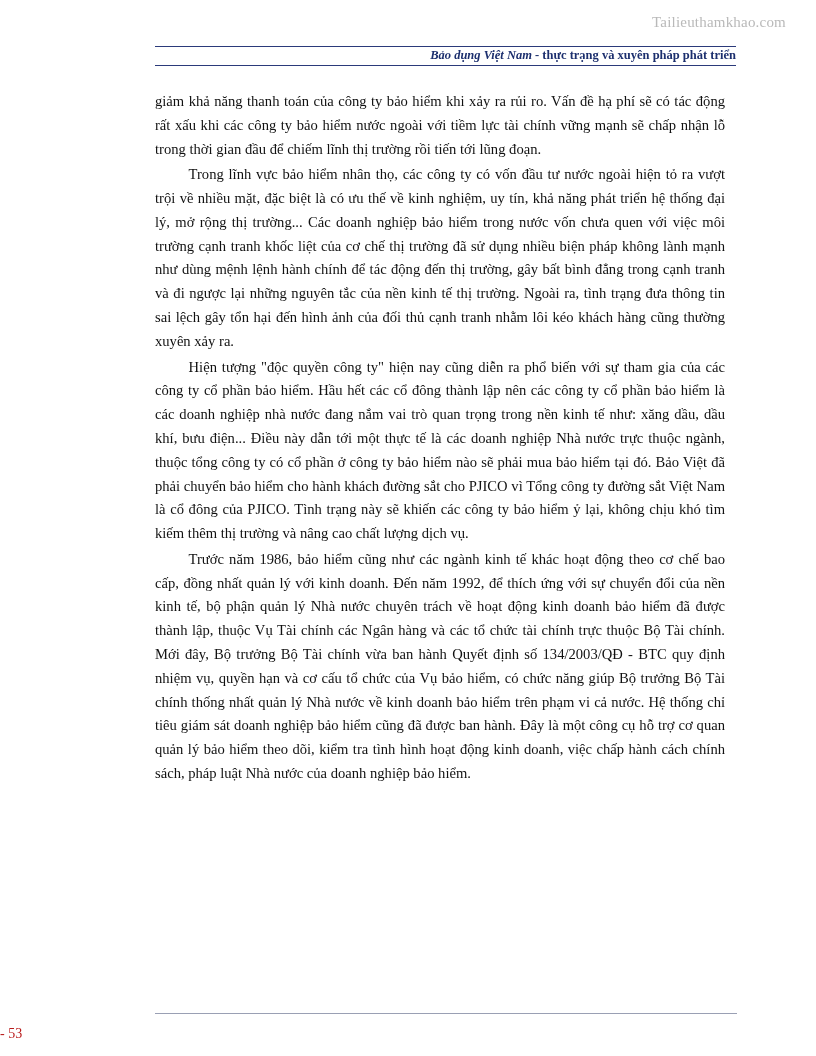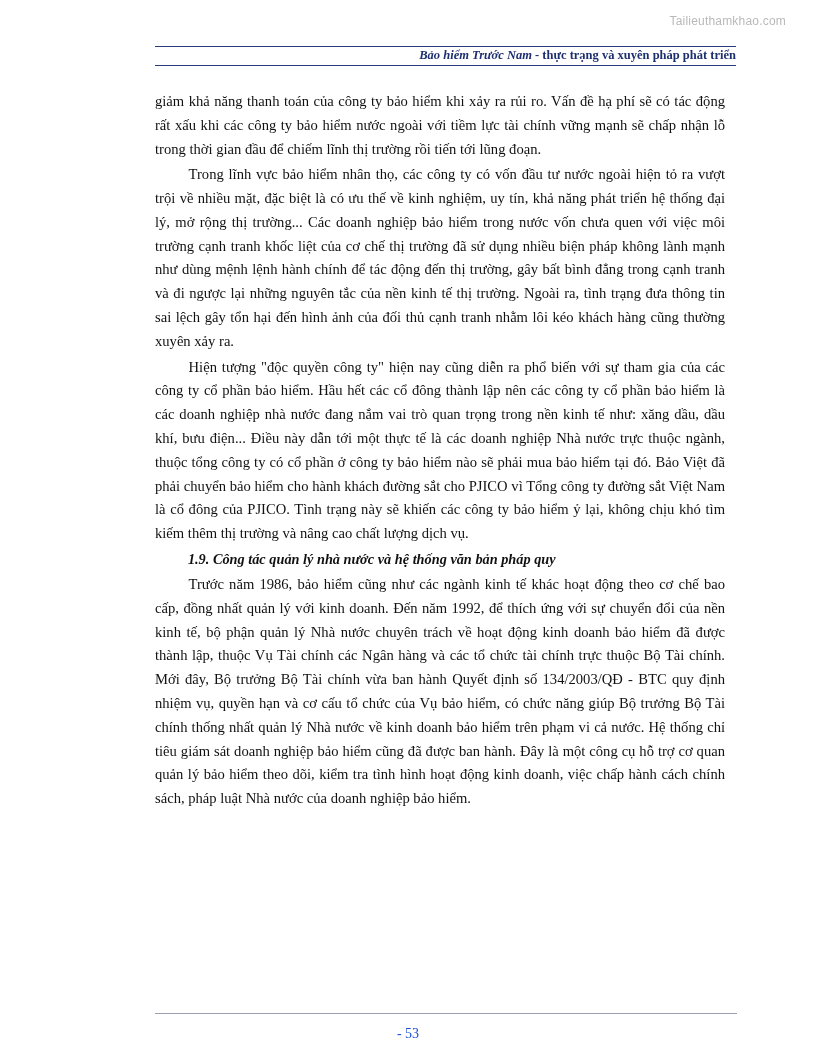--- a/index.html
+++ b/index.html
@@ -16,22 +16,22 @@
     height: 1056px;
     background: #ffffff;
     margin: 0 auto;
     overflow: hidden;
     box-sizing: border-box;
   }
   .watermark {
     position: absolute;
     top: 14px;
     right: 30px;
-    font-family: Liberation Sans, sans-serif;
-    font-size: 12px;
+    font-family: Liberation Serif, serif;
+    font-size: 15px;
     color: #b9b9b9;
     letter-spacing: 0.2px;
   }
   .header-area {
     position: absolute;
     top: 46px;
     left: 155px;
     right: 80px;
   }
   .header-line-top {
@@ -85,44 +85,42 @@
     left: 155px;
     width: 582px;
     bottom: 42px;
     border-top: 1px solid #9aa0b4;
   }
   .page-number {
     position: absolute;
     bottom: 14px;
     left: 0;
     width: 100%;
-    text-align: center;
     font-size: 14px;
-    color: #1d4ed8;
+    color: #b91c1c;
   }
 </style>
 </head>
 <body>
 
 <div class="page">
 
   <div class="watermark">Tailieuthamkhao.com</div>
 
   <div class="header-area">
     <div class="header-line-top"></div>
     <div class="header-title">
-      <span>Bảo hiểm Trước Nam</span><span class="plain"> - thực trạng và xuyên pháp phát triển</span>
+      <span>Bảo dụng Việt Nam</span><span class="plain"> - thực trạng và xuyên pháp phát triển</span>
     </div>
     <div class="header-line-bottom"></div>
   </div>
 
   <div class="content">
     <p class="noindent">giảm khả năng thanh toán của công ty bảo hiểm khi xảy ra rủi ro. Vấn đề hạ phí sẽ có tác động rất xấu khi các công ty bảo hiểm nước ngoài với tiềm lực tài chính vững mạnh sẽ chấp nhận lỗ trong thời gian đầu để chiếm lĩnh thị trường rồi tiến tới lũng đoạn.</p>
     <p>Trong lĩnh vực bảo hiểm nhân thọ, các công ty có vốn đầu tư nước ngoài hiện tỏ ra vượt trội về nhiều mặt, đặc biệt là có ưu thế về kinh nghiệm, uy tín, khả năng phát triển hệ thống đại lý, mở rộng thị trường... Các doanh nghiệp bảo hiểm trong nước vốn chưa quen với việc môi trường cạnh tranh khốc liệt của cơ chế thị trường đã sử dụng nhiều biện pháp không lành mạnh như dùng mệnh lệnh hành chính để tác động đến thị trường, gây bất bình đẳng trong cạnh tranh và đi ngược lại những nguyên tắc của nền kinh tế thị trường. Ngoài ra, tình trạng đưa thông tin sai lệch gây tổn hại đến hình ảnh của đối thủ cạnh tranh nhằm lôi kéo khách hàng cũng thường xuyên xảy ra.</p>
     <p>Hiện tượng "độc quyền công ty" hiện nay cũng diễn ra phổ biến với sự tham gia của các công ty cổ phần bảo hiểm. Hầu hết các cổ đông thành lập nên các công ty cổ phần bảo hiểm là các doanh nghiệp nhà nước đang nắm vai trò quan trọng trong nền kinh tế như: xăng dầu, dầu khí, bưu điện... Điều này dẫn tới một thực tế là các doanh nghiệp Nhà nước trực thuộc ngành, thuộc tổng công ty có cổ phần ở công ty bảo hiểm nào sẽ phải mua bảo hiểm tại đó. Bảo Việt đã phải chuyển bảo hiểm cho hành khách đường sắt cho PJICO vì Tổng công ty đường sắt Việt Nam là cổ đông của PJICO. Tình trạng này sẽ khiến các công ty bảo hiểm ỷ lại, không chịu khó tìm kiếm thêm thị trường và nâng cao chất lượng dịch vụ.</p>
-    <p class="section-heading">1.9. Công tác quản lý nhà nước và hệ thống văn bản pháp quy</p>
     <p>Trước năm 1986, bảo hiểm cũng như các ngành kinh tế khác hoạt động theo cơ chế bao cấp, đồng nhất quản lý với kinh doanh. Đến năm 1992, để thích ứng với sự chuyển đổi của nền kinh tế, bộ phận quản lý Nhà nước chuyên trách về hoạt động kinh doanh bảo hiểm đã được thành lập, thuộc Vụ Tài chính các Ngân hàng và các tổ chức tài chính trực thuộc Bộ Tài chính. Mới đây, Bộ trưởng Bộ Tài chính vừa ban hành Quyết định số 134/2003/QĐ - BTC quy định nhiệm vụ, quyền hạn và cơ cấu tổ chức của Vụ bảo hiểm, có chức năng giúp Bộ trưởng Bộ Tài chính thống nhất quản lý Nhà nước về kinh doanh bảo hiểm trên phạm vi cả nước. Hệ thống chỉ tiêu giám sát doanh nghiệp bảo hiểm cũng đã được ban hành. Đây là một công cụ hỗ trợ cơ quan quản lý bảo hiểm theo dõi, kiểm tra tình hình hoạt động kinh doanh, việc chấp hành cách chính sách, pháp luật Nhà nước của doanh nghiệp bảo hiểm.</p>
   </div>
 
   <div class="footer-rule"></div>
   <div class="page-number">- 53</div>
 
 </div>
 
 </body></html>

